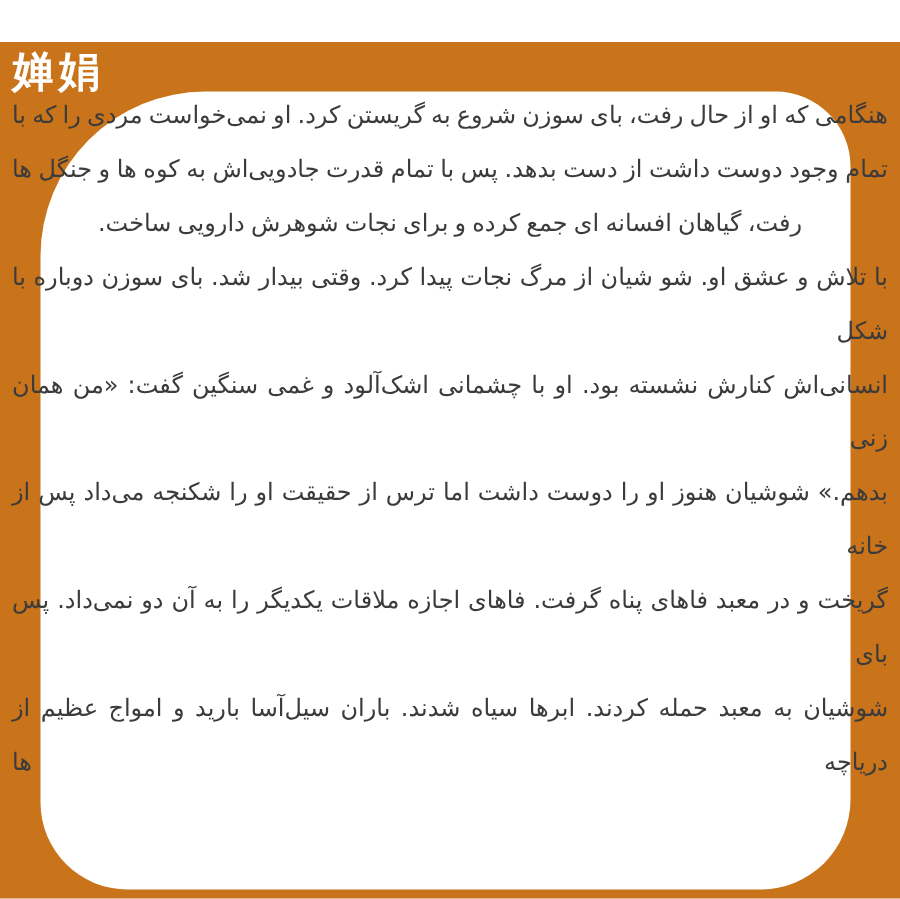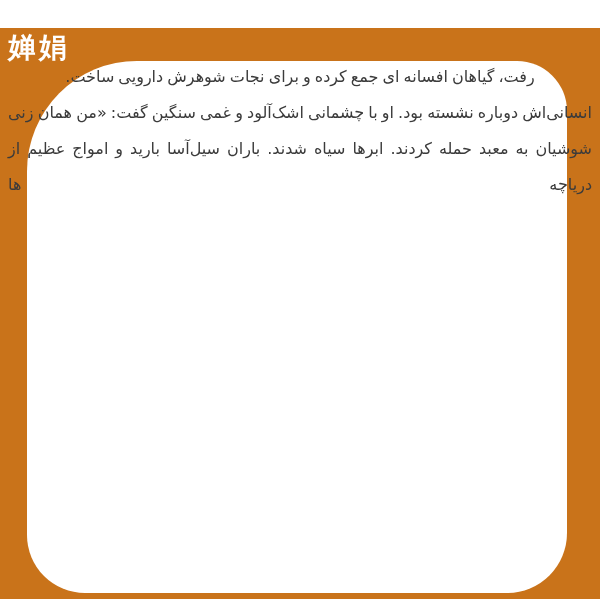--- a/index.html
+++ b/index.html
@@ -60,17 +60,22 @@
     text-align-last: center;
   }
 </style>
 </head>
 <body>
 
 <div class="page">
   <div class="watermark-title">婵娟</div>
   <div class="story-card"></div>
   <div class="story-text">
+      <div class="line line--justify">هنگامی که او از حال رفت، بای سوزن شروع به گریستن کرد. او نمی‌خواست مردی را که با</div>
+      <div class="line line--justify">تمام وجود دوست داشت از دست بدهد. پس با تمام قدرت جادویی‌اش به کوه ها و جنگل ها</div>
       <div class="line line--center">رفت، گیاهان افسانه ای جمع کرده و برای نجات شوهرش دارویی ساخت.</div>
-      <div class="line line--justify">انسانی‌اش دوباره نشسته بود. او با چشمانی اشک‌آلود و غمی سنگین  گفت: «من همان زنی</div>
+      <div class="line line--justify">با تلاش و عشق او. شو شیان از مرگ نجات پیدا کرد. وقتی بیدار شد. بای سوزن دوباره با شکل</div>
+      <div class="line line--justify">انسانی‌اش کنارش نشسته بود. او با چشمانی اشک‌آلود و غمی سنگین  گفت: «من همان زنی</div>
+      <div class="line line--justify">بدهم.» شوشیان هنوز او را دوست داشت اما ترس از حقیقت او را شکنجه می‌داد پس از خانه</div>
+      <div class="line line--justify">گریخت و در معبد فاهای پناه گرفت. فاهای اجازه ملاقات یکدیگر را به آن دو نمی‌داد. پس بای</div>
       <div class="line line--justify">شوشیان به معبد حمله کردند. ابرها سیاه شدند. باران سیل‌آسا بارید و امواج عظیم از دریاچه ها</div>
     </div>
 </div>
 
 </body></html>

